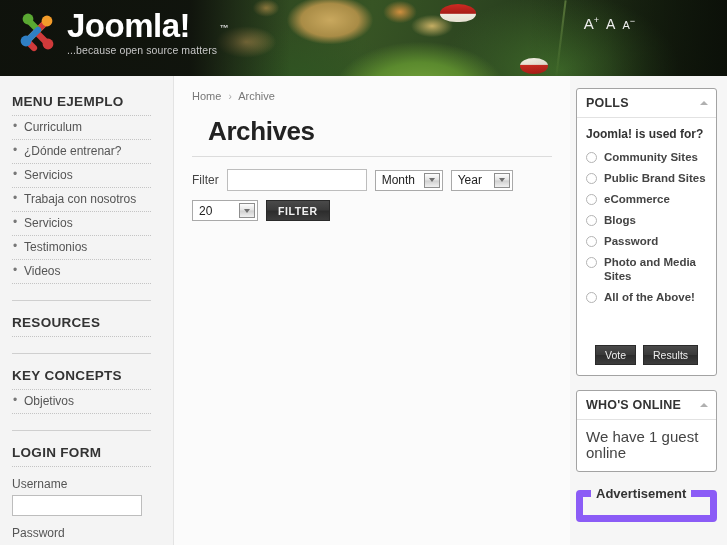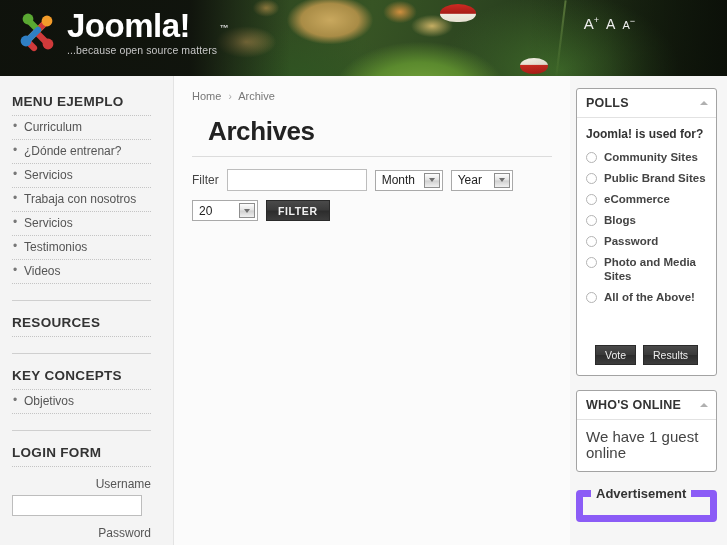--- a/index.html
+++ b/index.html
@@ -120,21 +120,21 @@
     display: block; color: #555; text-decoration: none;
     font-size: 12px; line-height: 15px; padding-left: 12px;
     position: relative; white-space: nowrap;
   }
   .menu-link::before {
     content: "•"; position: absolute; left: 1px; top: -1px;
     color: #777; font-size: 12px;
   }
   .module-sep { border-top: 1px solid #cfcfcf; margin: 16px 0 14px 0; }
   .dotted-under { border-bottom: 1px dotted #c4c4c4; }
-  .form-label { font-size: 12px; color: #555; margin: 10px 0 4px 8px; text-align: right; }
+  .form-label { font-size: 12px; color: #555; margin: 10px 0 4px 0; }
   .text-input {
     width: 130px; height: 21px;
     border: 1px solid #bdbdbd;
     background: #fff;
     font-family: "Liberation Sans", sans-serif;
     font-size: 12px; padding: 0 4px; color: #333;
   }
 
   
   #main-col {

